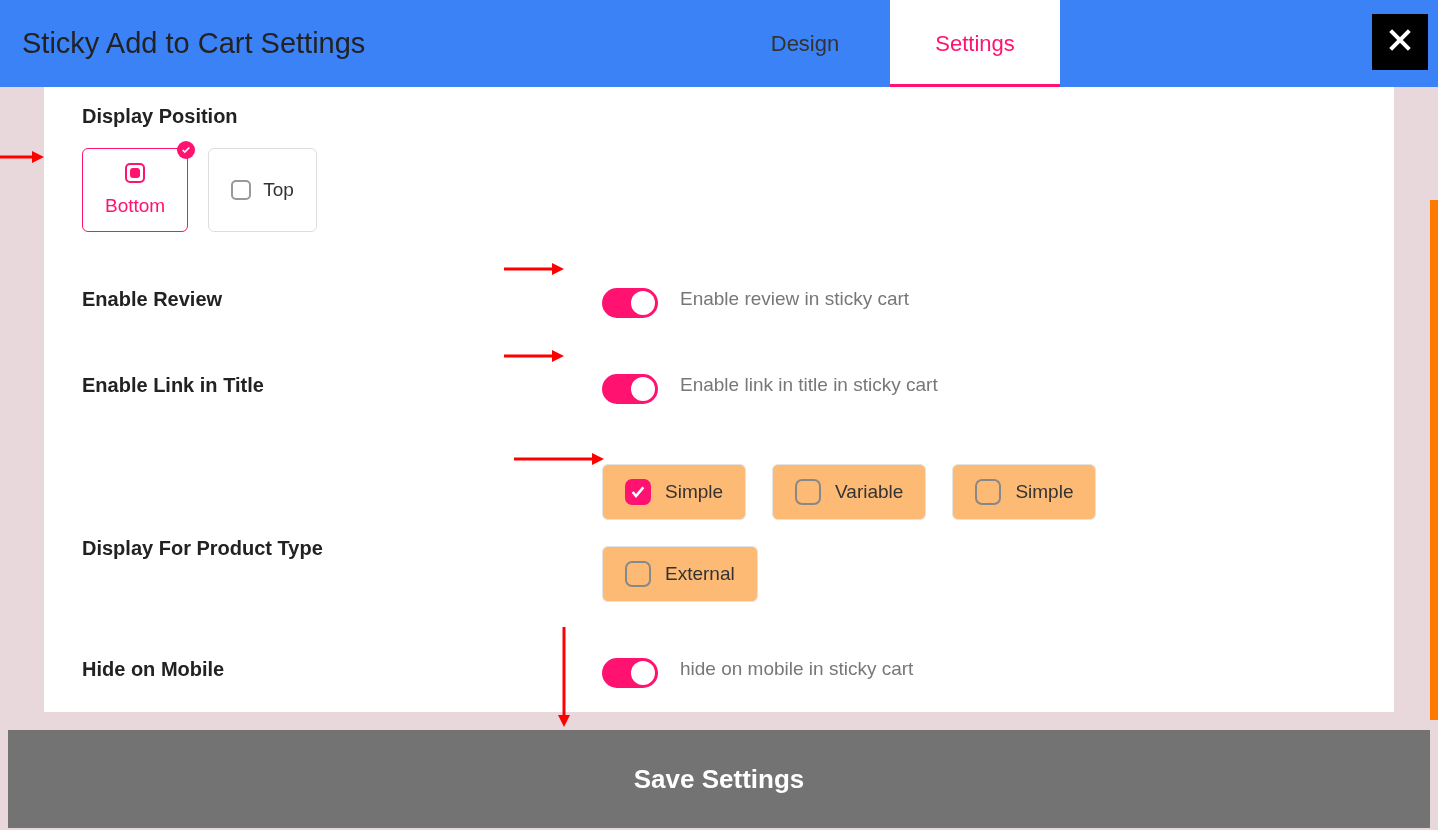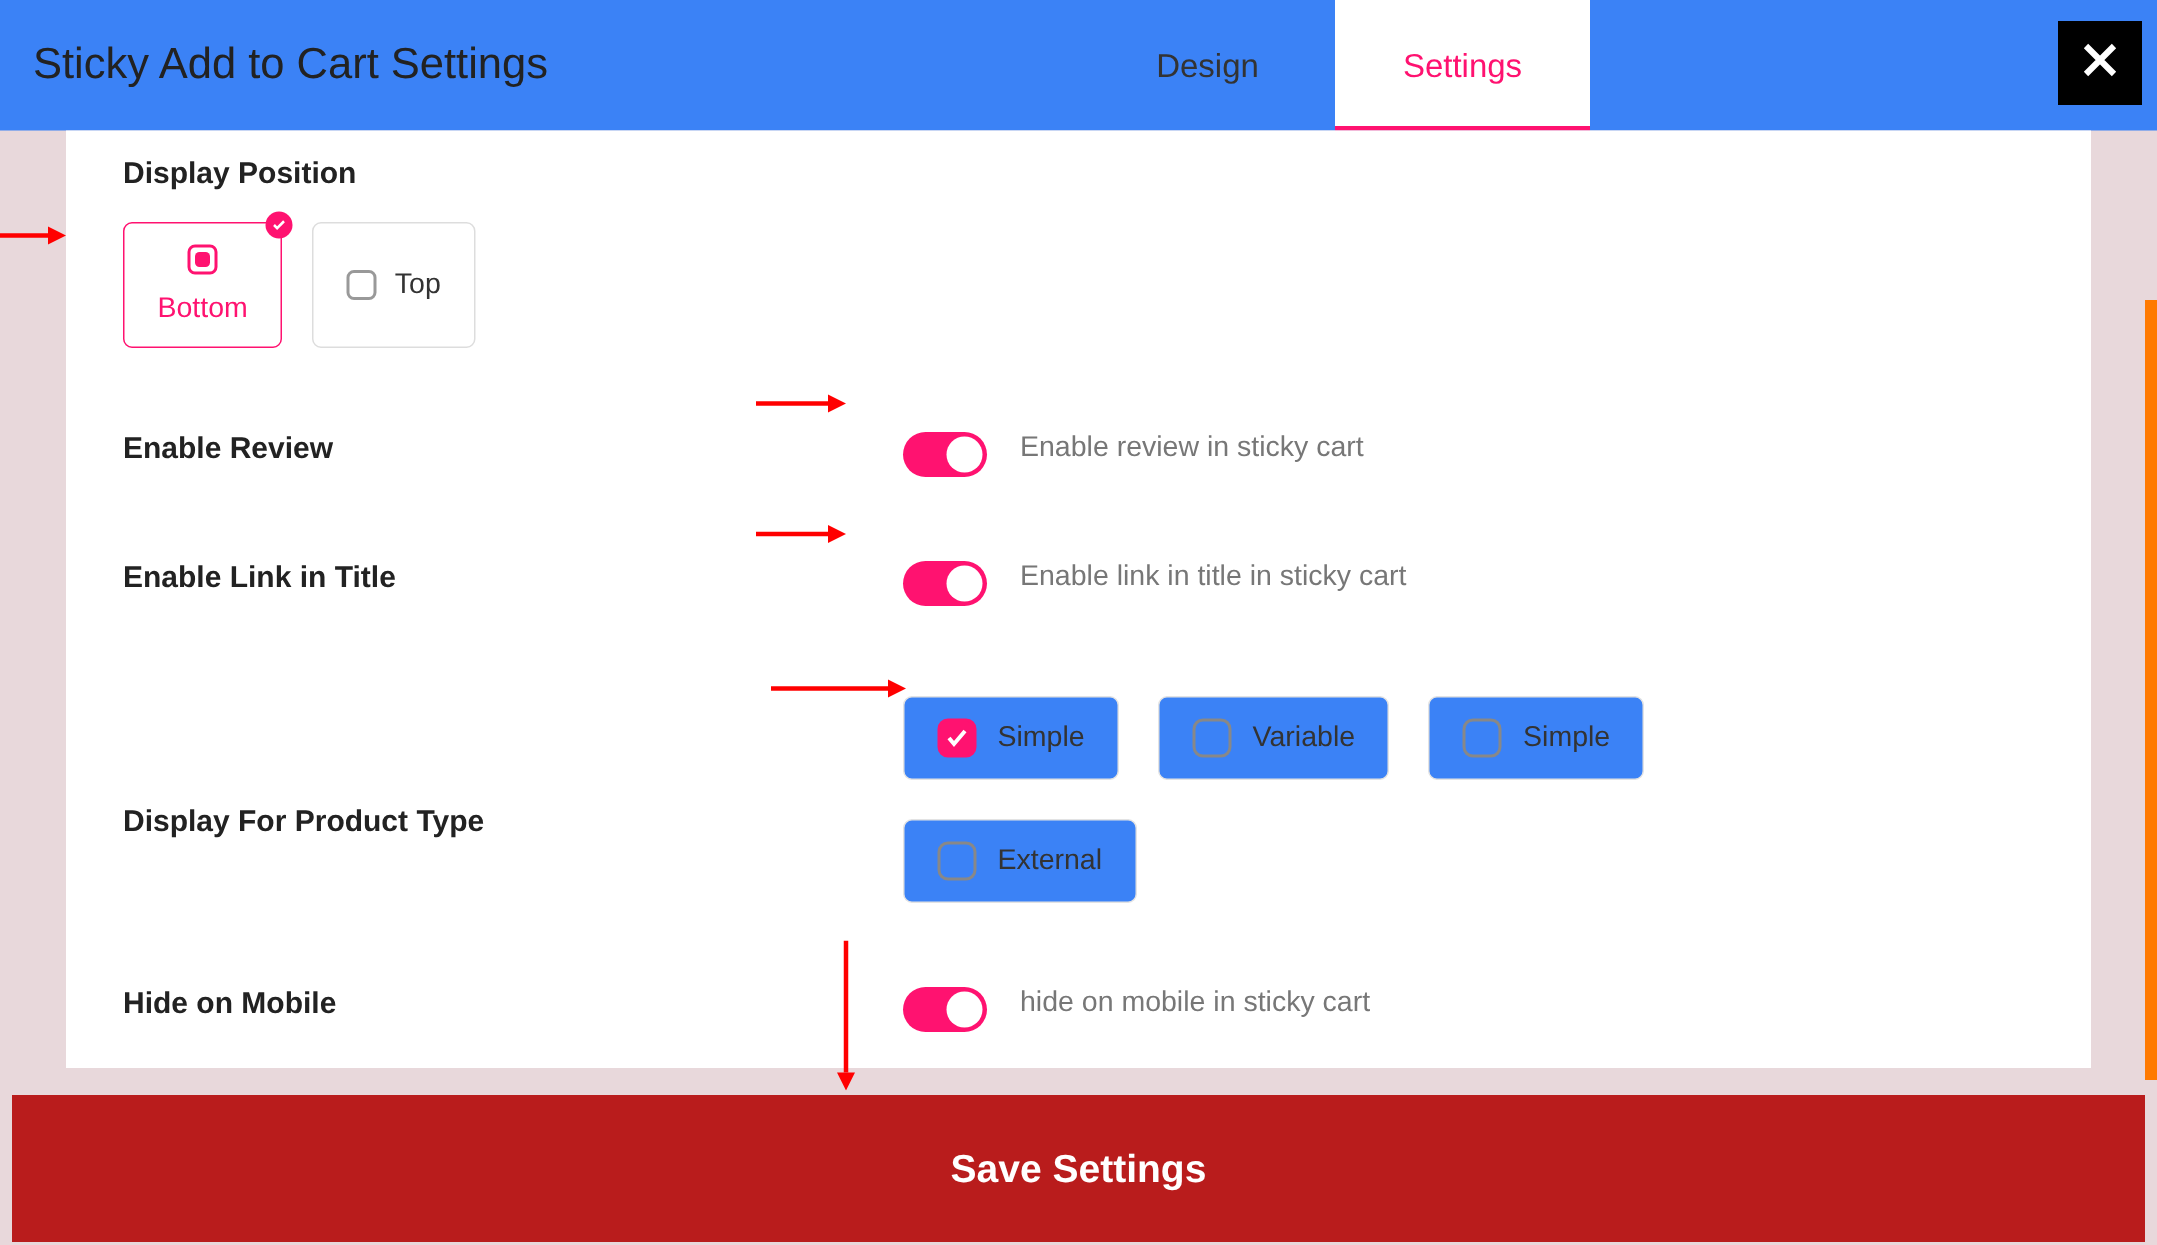--- a/index.html
+++ b/index.html
@@ -197,21 +197,21 @@
   .ptype-opt {
     border: 1px solid #e3e3e3;
     border-radius: 6px;
     padding: 14px 22px;
     display: flex;
     align-items: center;
     gap: 14px;
     font-size: 19px;
     color: #333;
     cursor: pointer;
-    background: #3b82f6;
+    background: #fdba74;
   }
   .ptype-check {
     width: 26px;
     height: 26px;
     border: 2px solid #888;
     border-radius: 7px;
     display: flex;
     align-items: center;
     justify-content: center;
   }
@@ -227,21 +227,21 @@
     pointer-events: none;
   }
 
   
   .save-bar {
     position: absolute;
     left: 8px;
     right: 8px;
     bottom: 2px;
     height: 98px;
-    background: #b91c1c;
+    background: #737373;
     display: flex;
     align-items: center;
     justify-content: center;
     color: #fff;
     font-size: 26px;
     font-weight: 700;
     cursor: pointer;
   }
 
   

